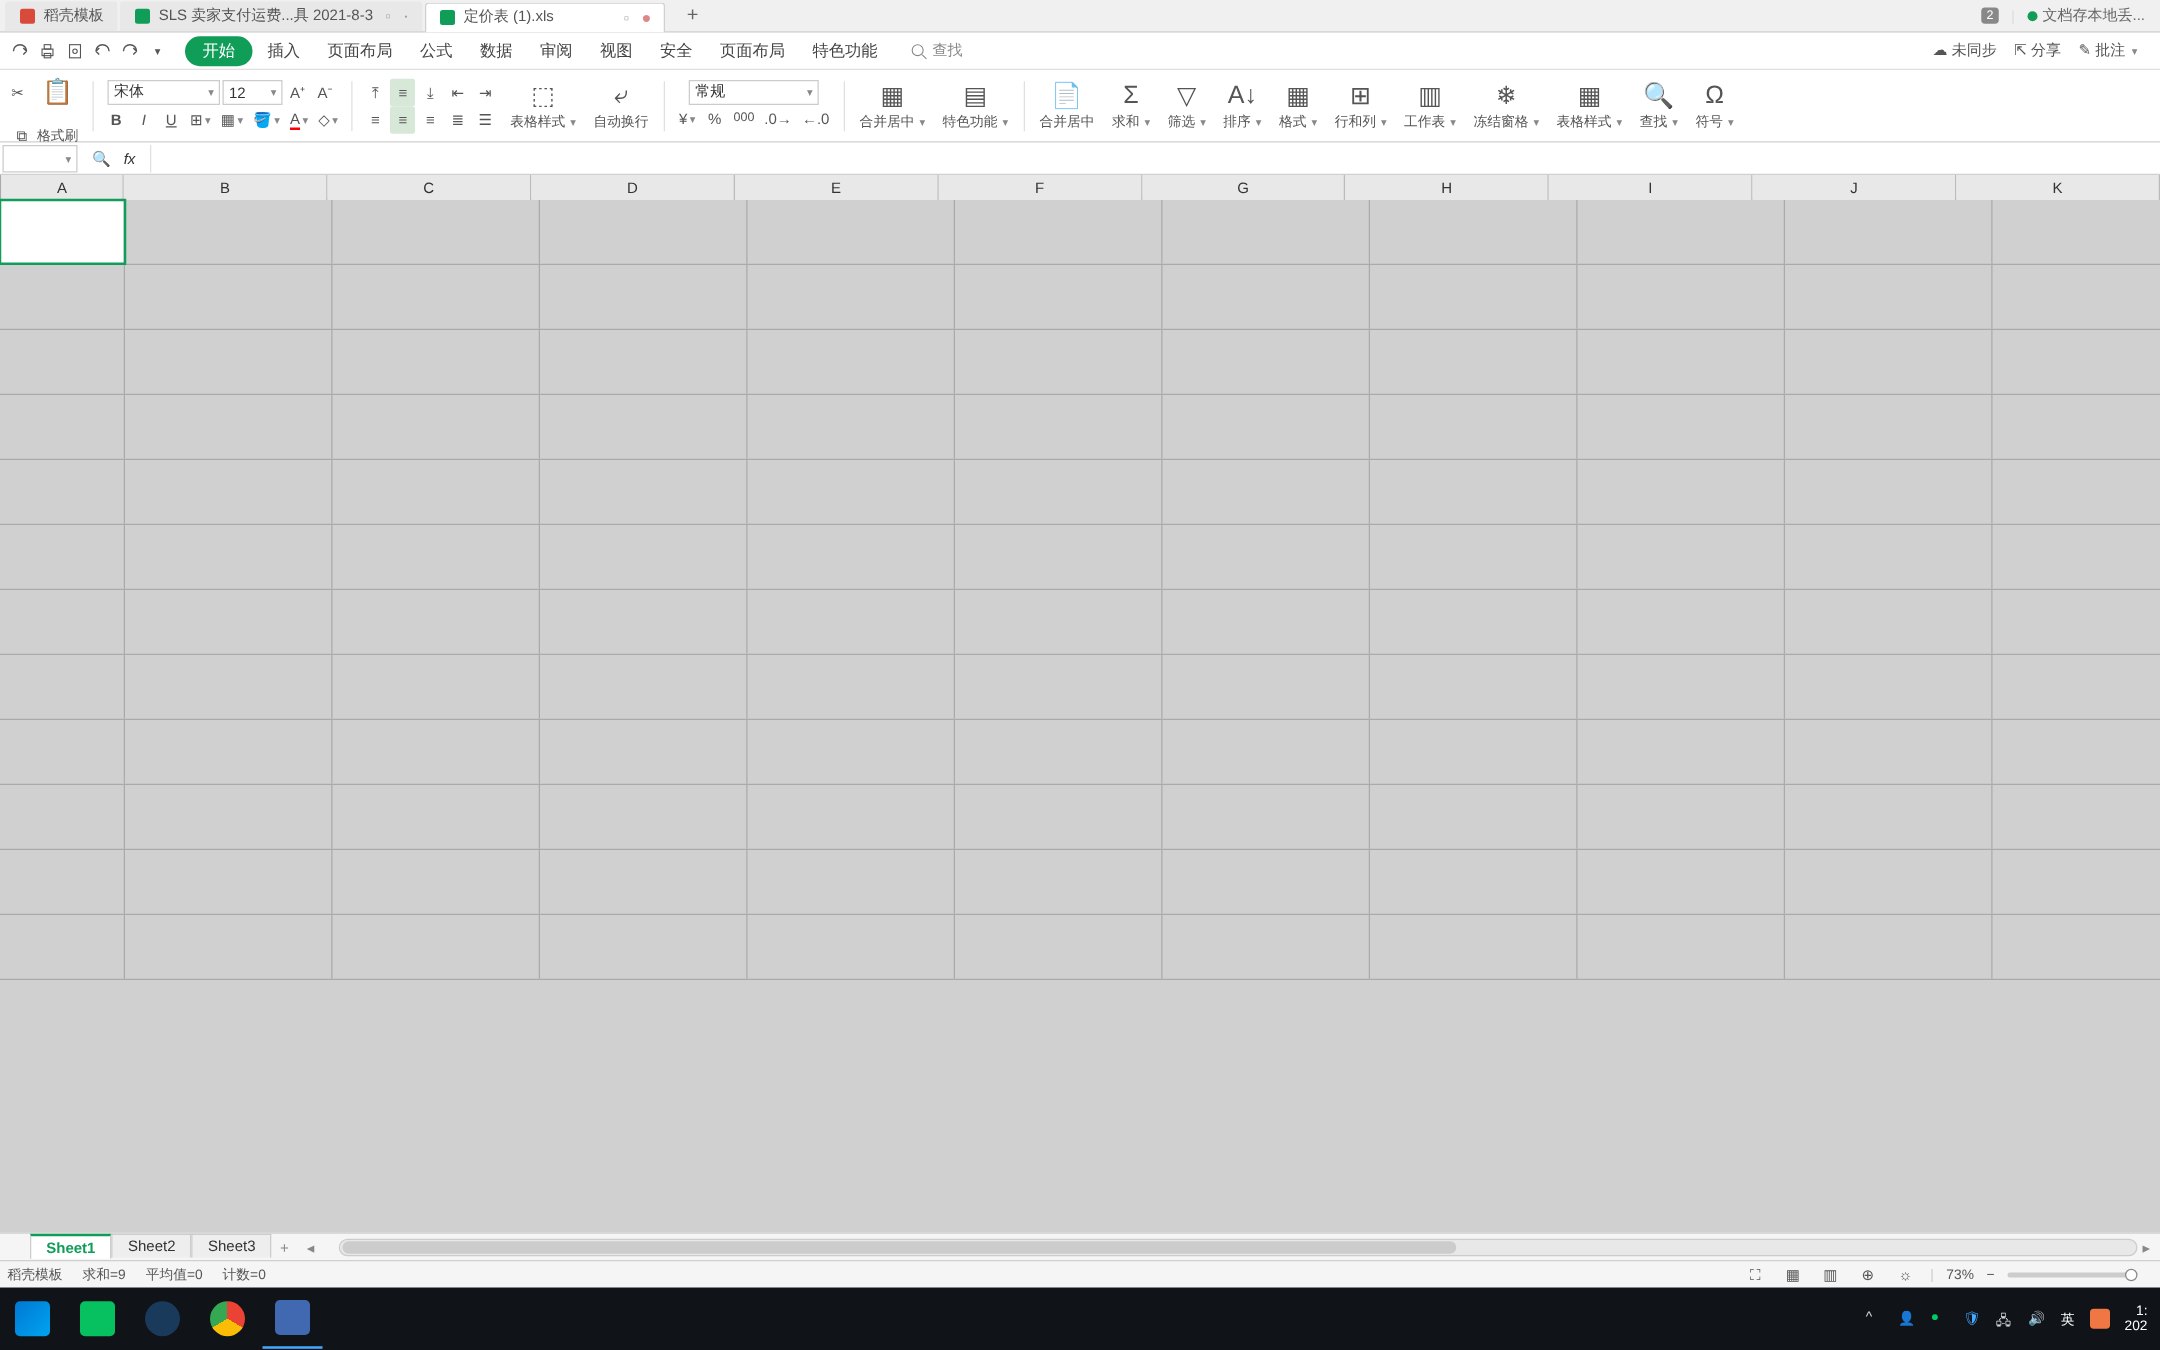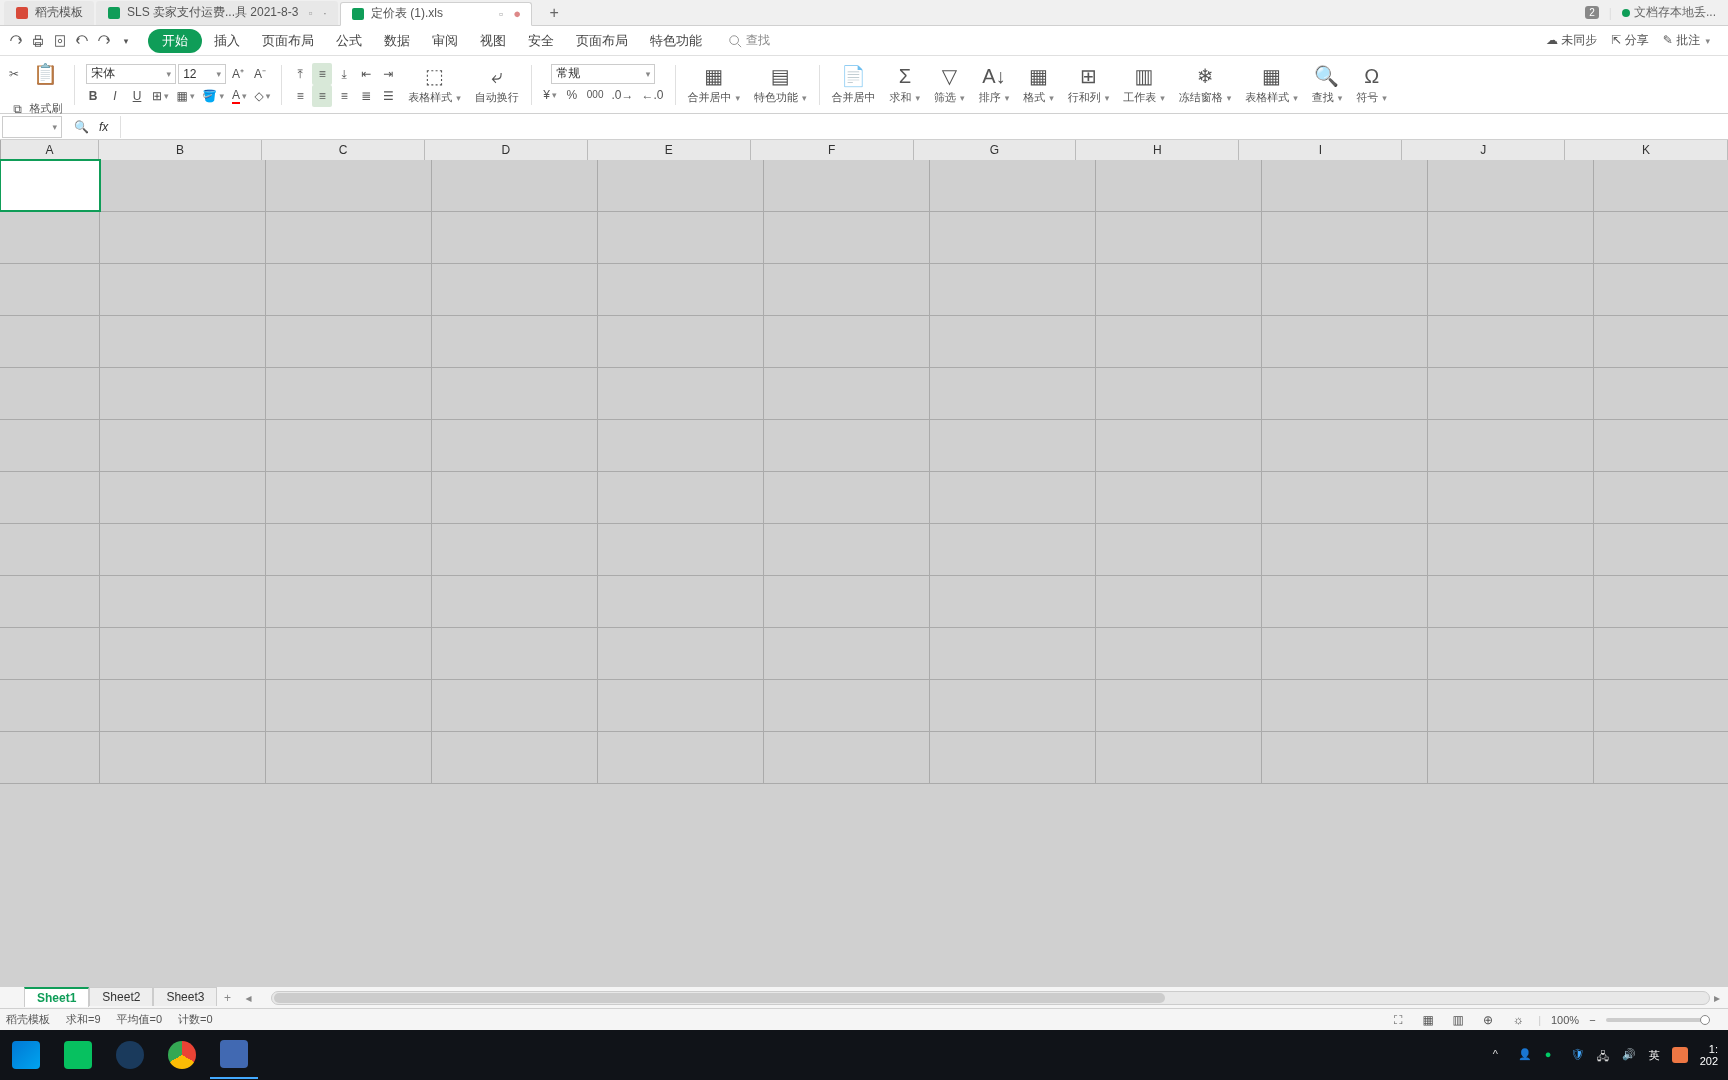--- a/index.html
+++ b/index.html
@@ -585,21 +585,21 @@
     <span>平均值=0</span>
     <span>计数=0</span>
   </div>
   <div class="status-right">
     <span class="rb-btn">⛶</span>
     <span class="rb-btn">▦</span>
     <span class="rb-btn">▥</span>
     <span class="rb-btn">⊕</span>
     <span class="rb-btn">☼</span>
     <span style="color:#ccc;">|</span>
-    <span>100%</span>
+    <span>73%</span>
     <span>−</span>
     <div class="zoom-slider">
         <div class="zoom-thumb"></div>
       </div>
     <span style="visibility:hidden;">+</span>
   </div>
 </div>
 
 <div class="taskbar">
   <div class="tb-left">

